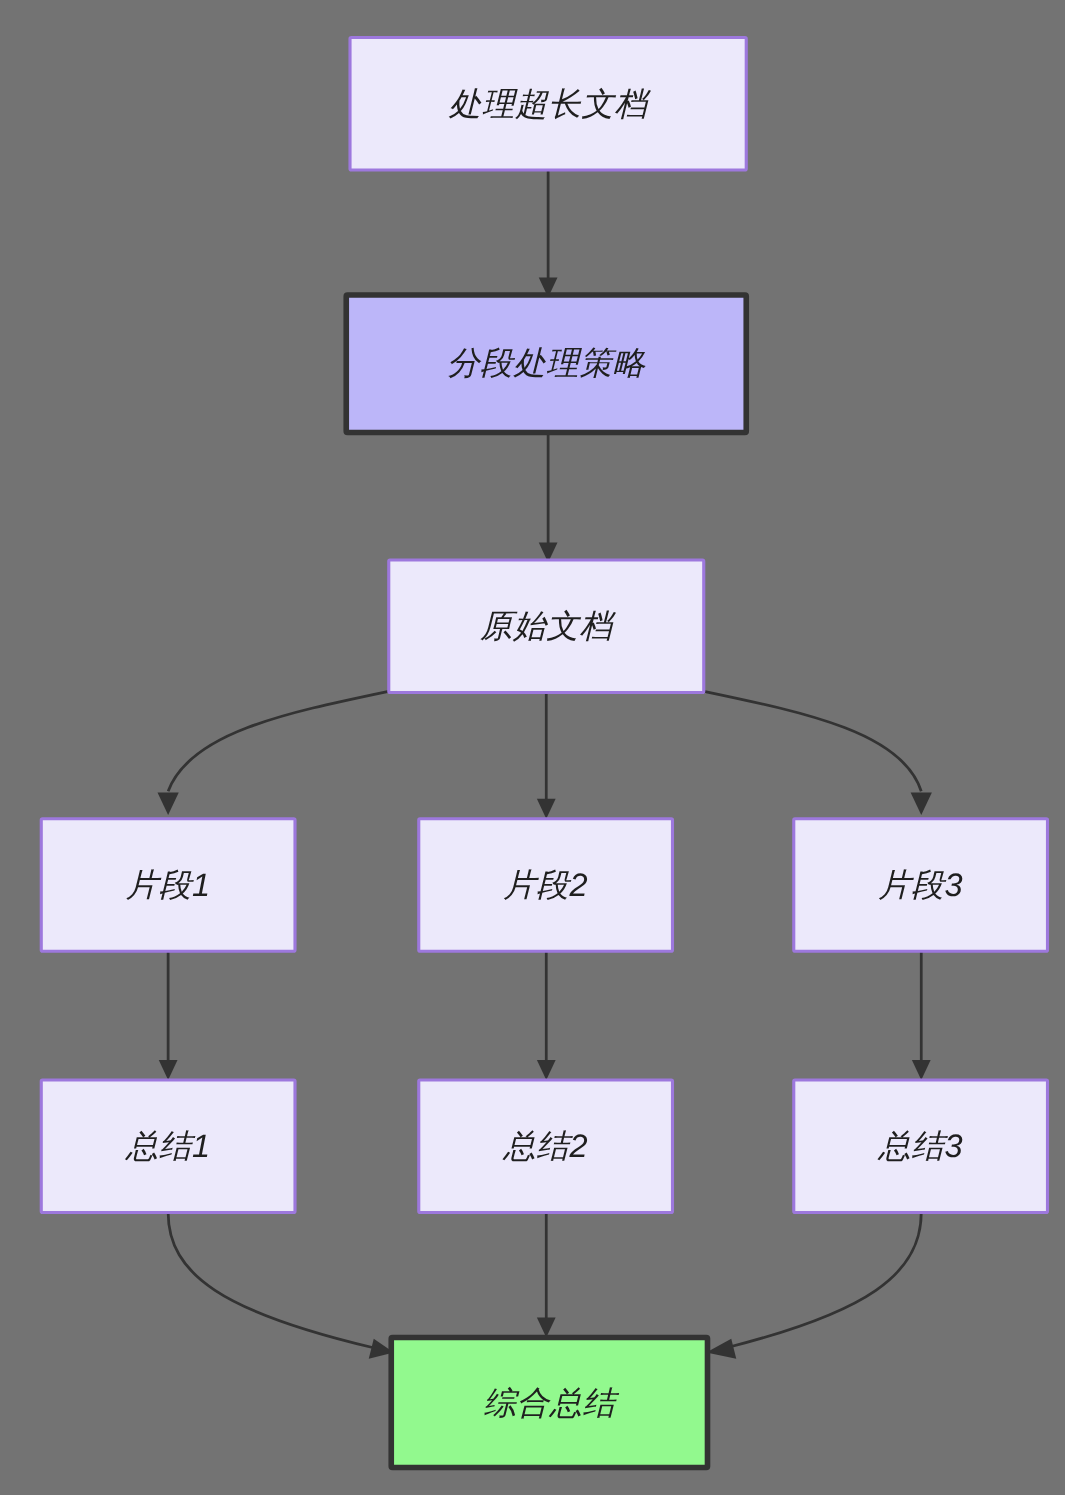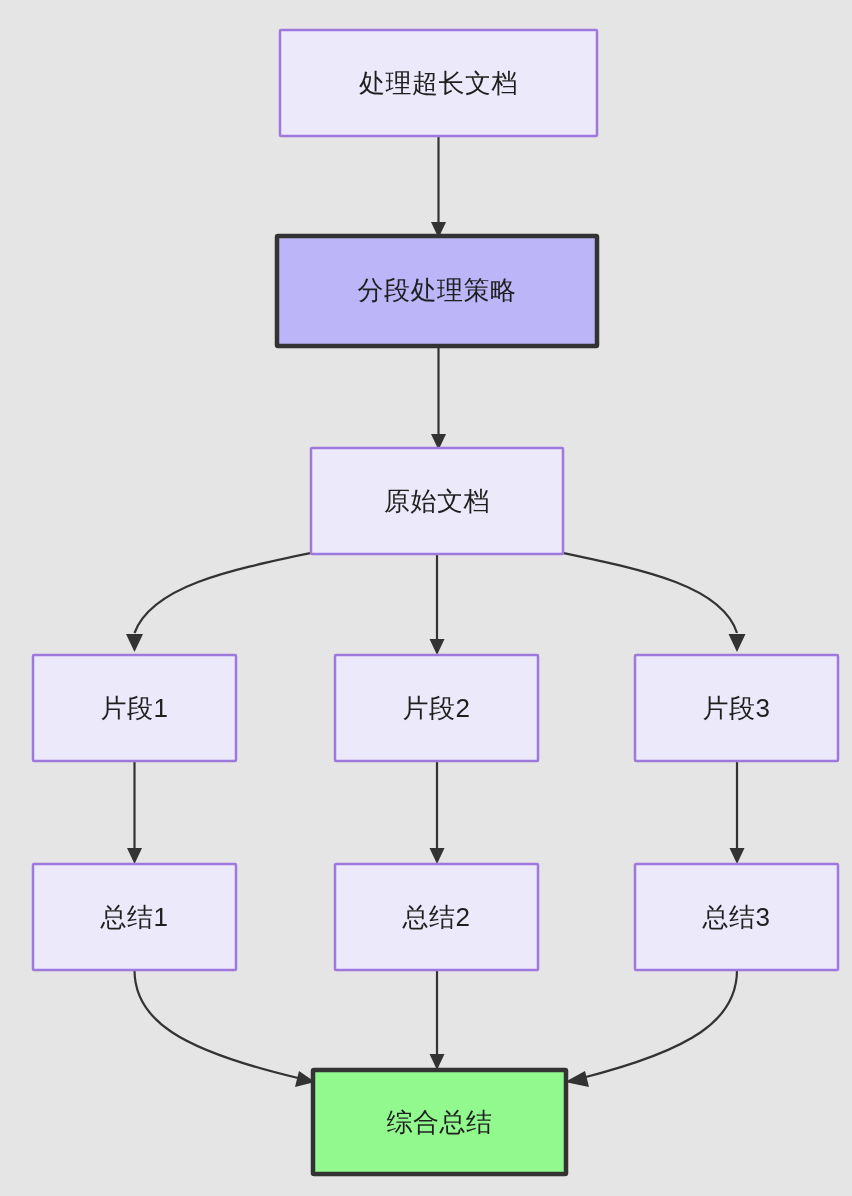--- a/index.html
+++ b/index.html
@@ -10,21 +10,22 @@
   body {
     width: 852px;
     height: 1196px;
     font-family: "Liberation Sans", "DejaVu Sans", sans-serif;
     overflow: hidden;
   }
   #flowchart-root {
     position: relative;
     width: 852px;
     height: 1196px;
-    background: #e5e5e5;
+    background: #737373;
+    font-style: italic;
   }
   svg.diagram {
     display: block;
     width: 852px;
     height: 1196px;
   }
   .node-label {
     font-family: "Liberation Sans", "DejaVu Sans", sans-serif;
     font-size: 26px;
     fill: #1f1f1f;

